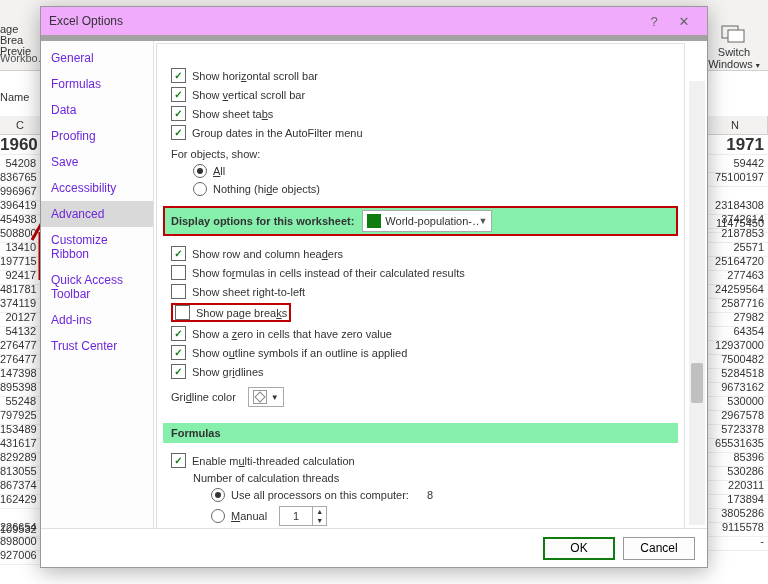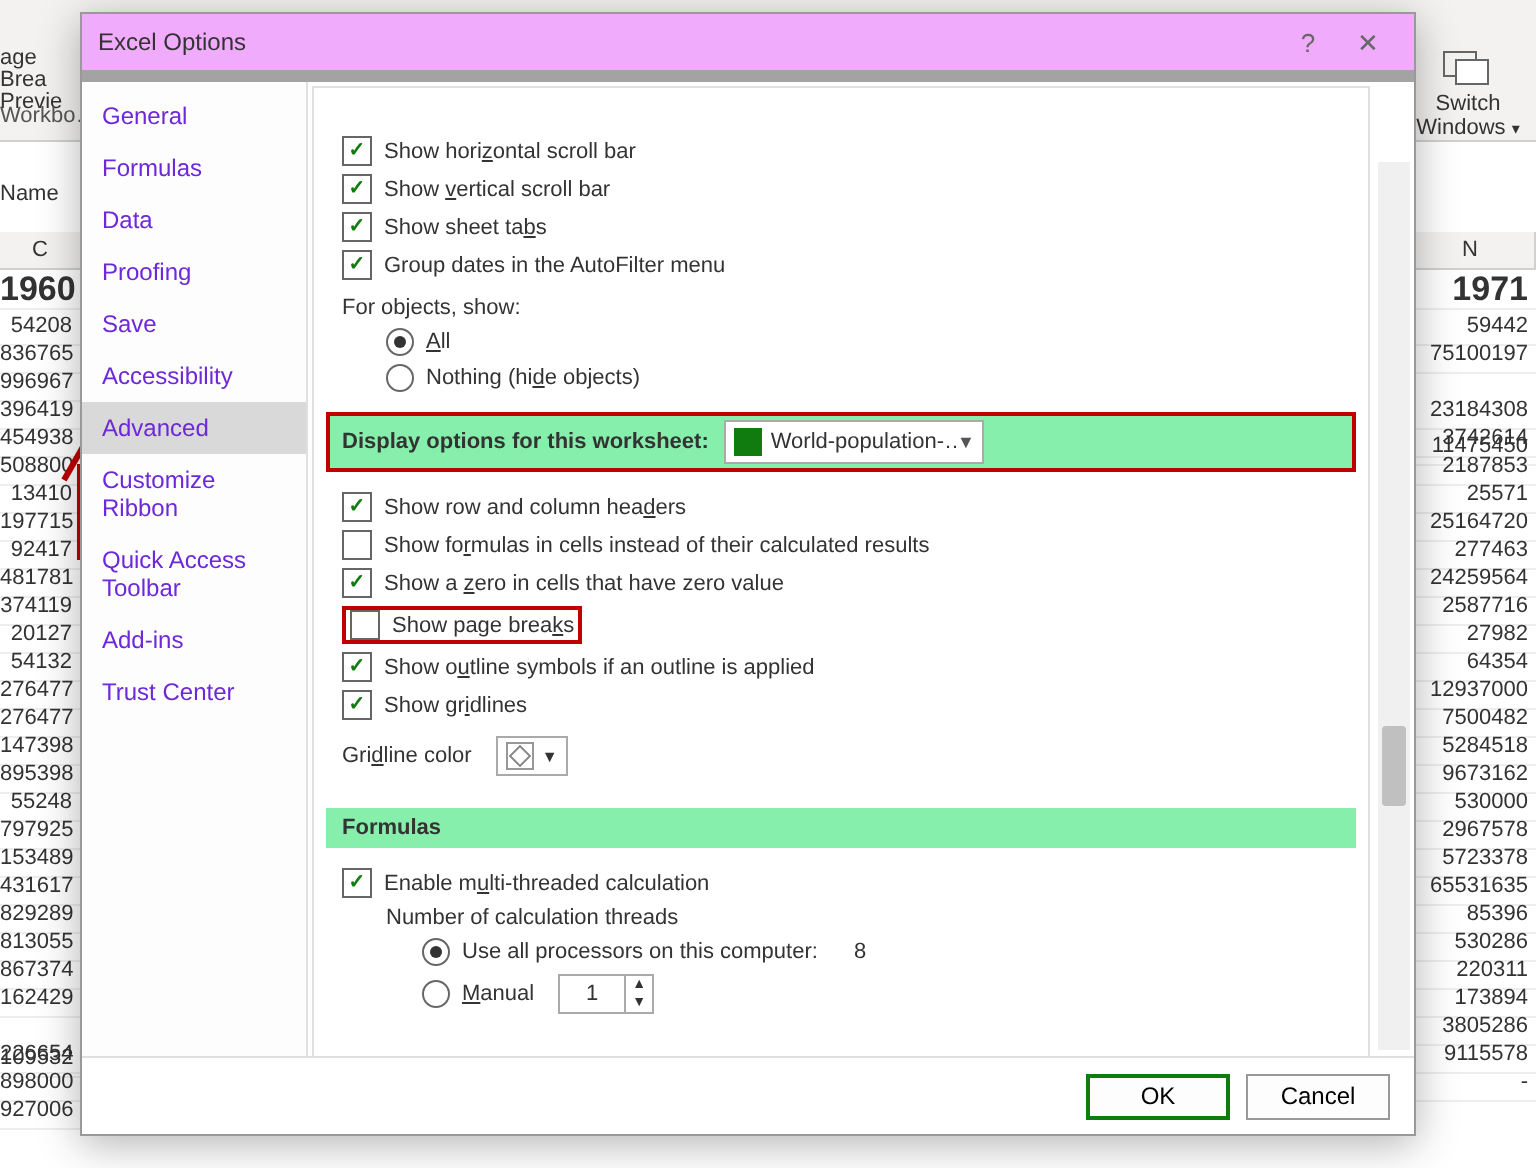--- a/index.html
+++ b/index.html
@@ -215,28 +215,32 @@
 
           <div class="opt">
               <span class="chk ck"></span>
               <span>Show row and column hea<u>d</u>ers</span>
             </div>
           <div class="opt">
               <span class="chk"></span>
               <span>Show fo<u>r</u>mulas in cells instead of their calculated results</span>
             </div>
           <div class="opt">
-              <span class="chk ck"></span>
-              <span>Show a <u>z</u>ero in cells that have zero value</span>
+              <span class="chk"></span>
+              <span>Show sheet right-to-left</span>
             </div>
           <div class="opt">
               <span class="redbox2">
                 <span class="chk"></span>
                 <span>Show page brea<u>k</u>s</span>
               </span>
+            </div>
+          <div class="opt">
+              <span class="chk ck"></span>
+              <span>Show a <u>z</u>ero in cells that have zero value</span>
             </div>
           <div class="opt">
               <span class="chk ck"></span>
               <span>Show o<u>u</u>tline symbols if an outline is applied</span>
             </div>
           <div class="opt">
               <span class="chk ck"></span>
               <span>Show gr<u>i</u>dlines</span>
             </div>
           <div class="opt" style="margin-top:4px">

